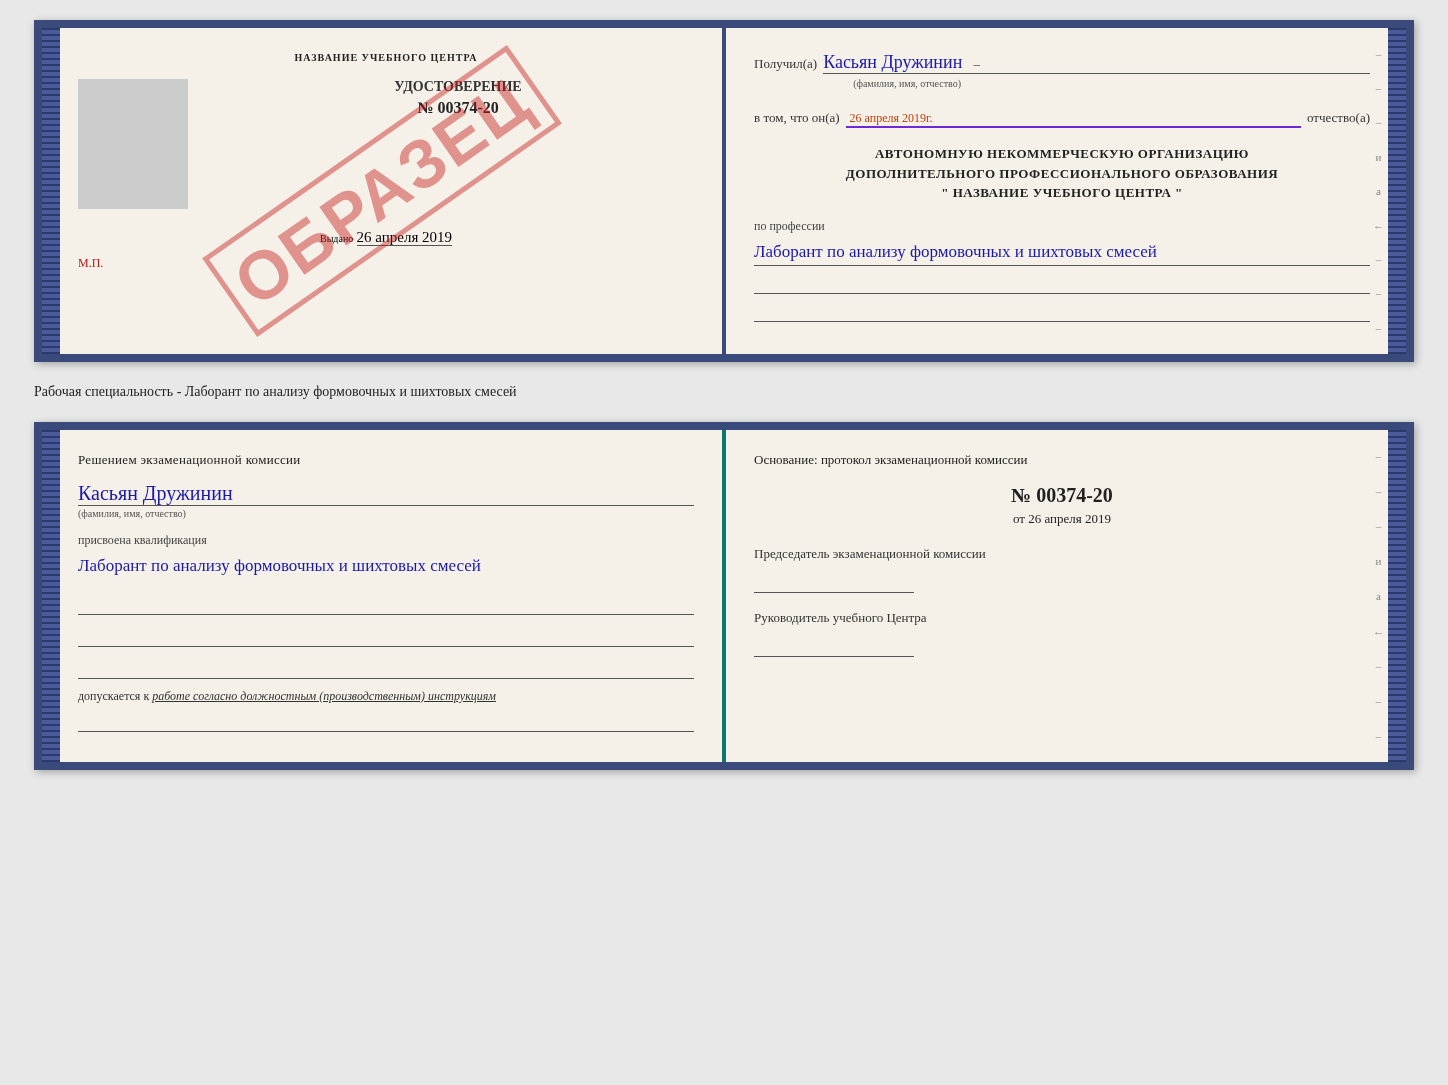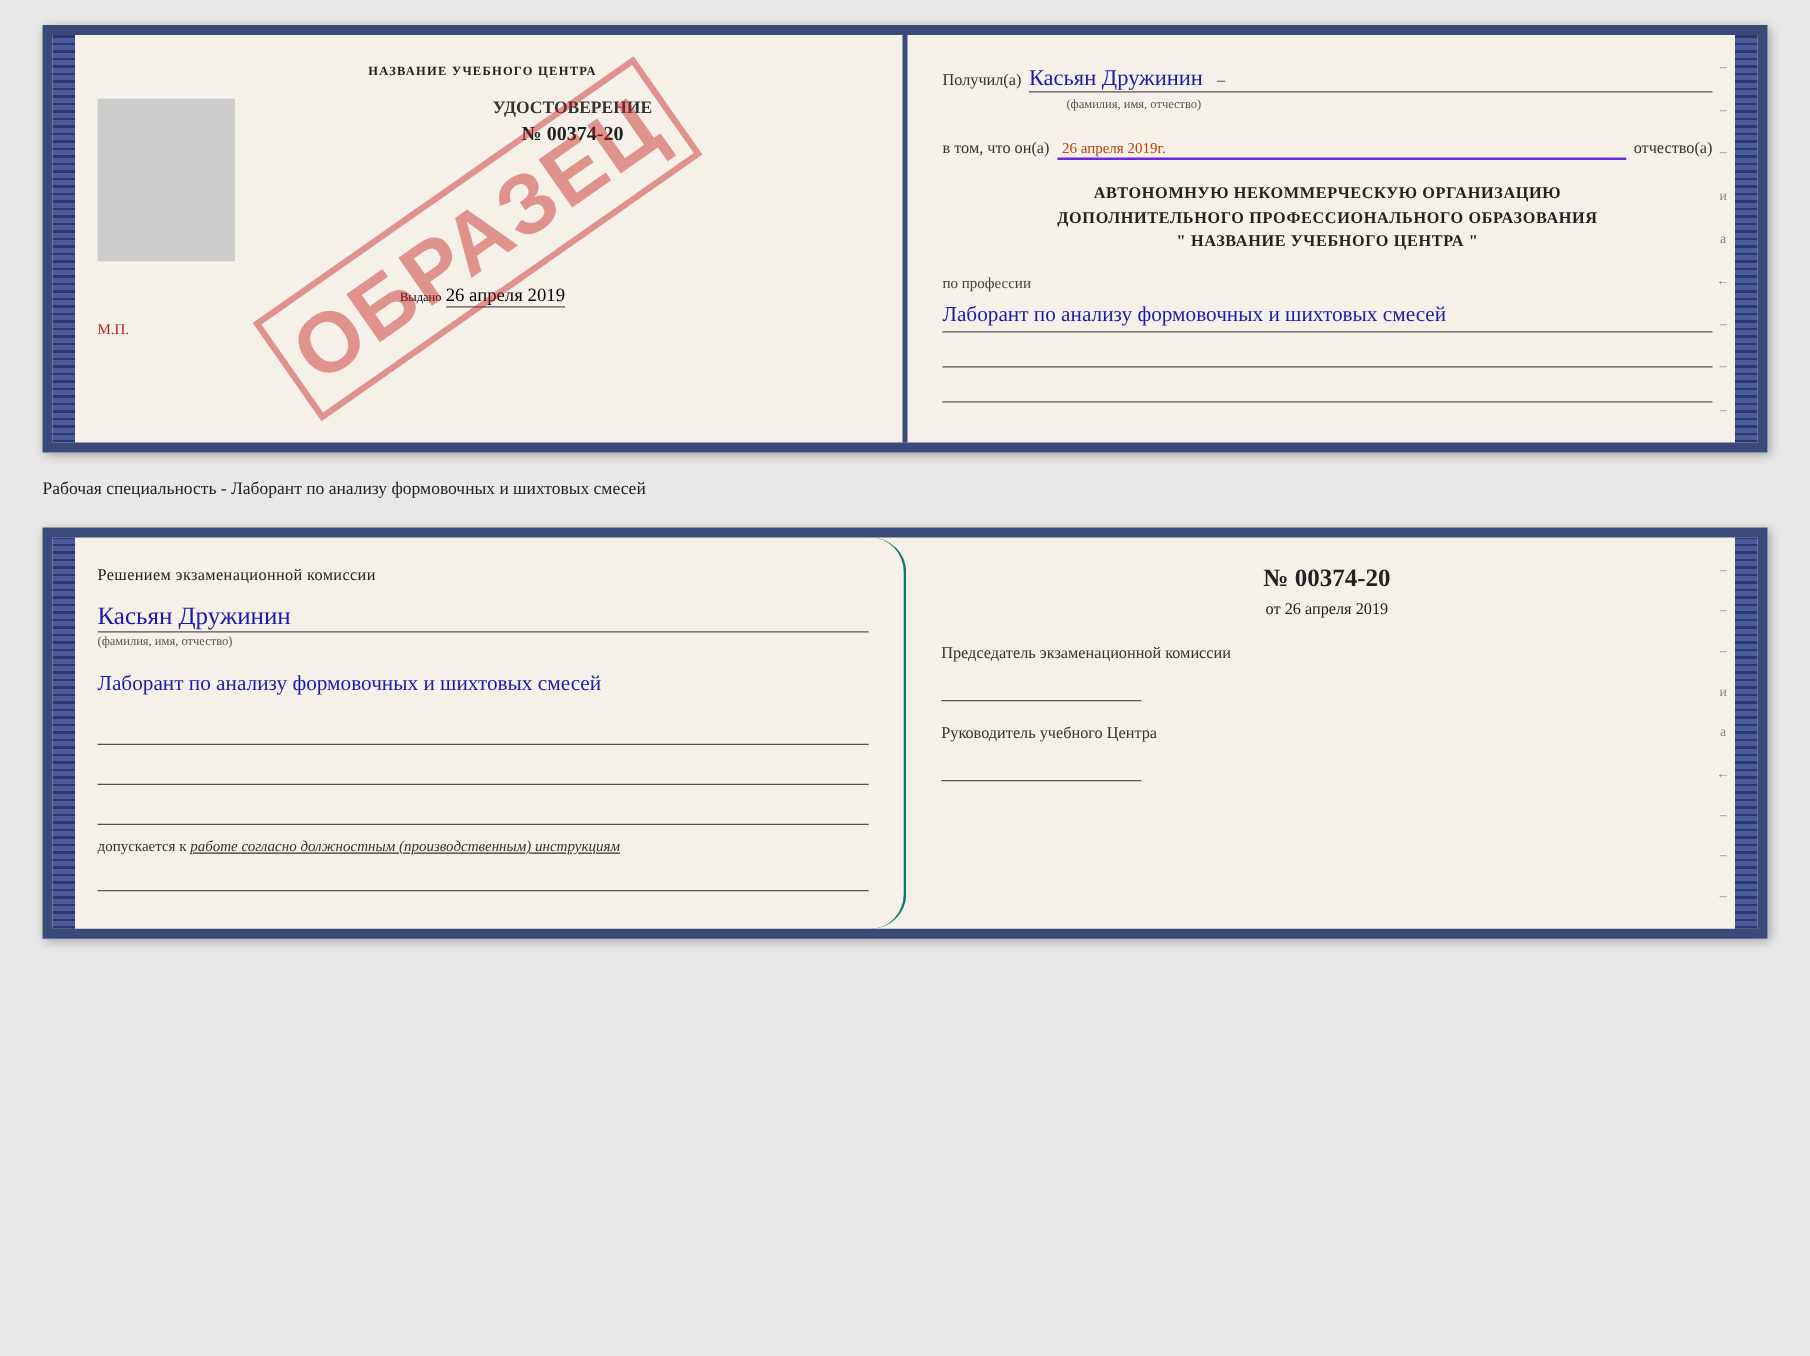--- a/index.html
+++ b/index.html
@@ -208,22 +208,21 @@
     .bottom-booklet::before { left: 0; }
     .bottom-booklet::after { right: 0; }
 
     .bottom-left, .bottom-right {
       flex: 1;
       padding: 22px 28px;
       position: relative;
     }
 
     .bottom-left {
-      border-right: 2px solid #0f766e;
-      border-radius: 28px;
+      border-right: 4px solid #0f766e;
     }
 
     .bottom-section-title {
       font-size: 13px;
       color: #222;
       margin-bottom: 14px;
       font-weight: normal;
       letter-spacing: 0.3px;
     }
 
@@ -411,36 +410,38 @@
 <div class="bottom-booklet">
 
   <div class="bottom-left" style="padding-left:36px;">
     <div class="bottom-section-title">Решением экзаменационной комиссии</div>
 
     <div style="position:relative; margin-bottom:4px;">
       <div class="bottom-name">Касьян Дружинин</div>
       <div class="bottom-name-sub">(фамилия, имя, отчество)</div>
     </div>
 
+    <div class="qualification-label">присвоена квалификация</div>
     <div class="qualification-handwritten">Лаборант по анализу формовочных и шихтовых смесей</div>
 
     <div class="bottom-lines">
       <div class="bottom-line"></div>
       <div class="bottom-line"></div>
       <div class="bottom-line"></div>
     </div>
 
     <div class="допуск-text">
       <span>допускается к</span>
       <em><span>работе согласно должностным (производственным) инструкциям</span></em>
     </div>
     <div class="bottom-line" style="margin-top:4px;"></div>
   </div>
 
   <div class="bottom-right" style="padding-right:36px;">
+    <div class="osnov-title">Основание: протокол экзаменационной комиссии</div>
 
     <div class="proto-number">№ 00374-20</div>
     <div class="proto-date">
       <span>от</span>
       <span>26 апреля 2019</span>
     </div>
 
     <div class="chair-label">Председатель экзаменационной комиссии</div>
     <div class="sign-line"></div>
 

